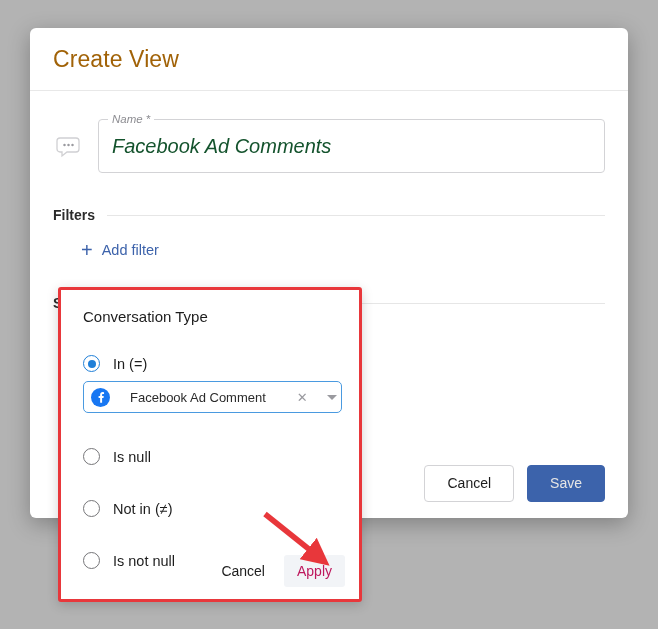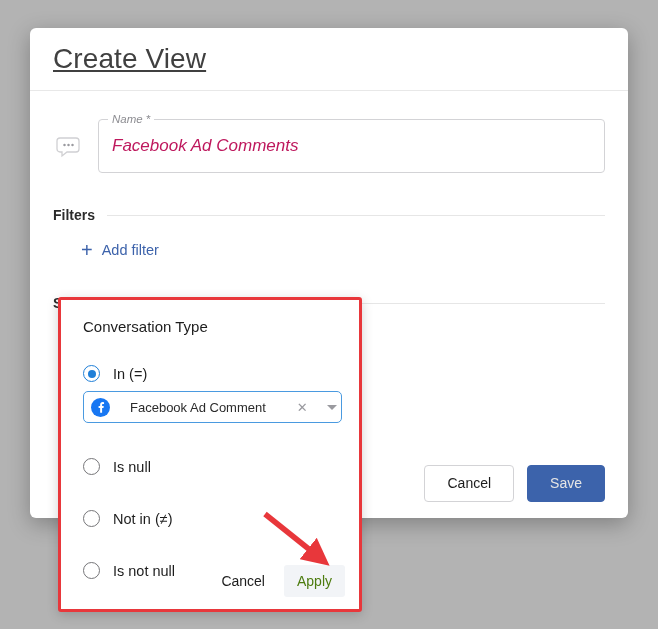--- a/index.html
+++ b/index.html
@@ -30,24 +30,23 @@
   }
   .modal-header {
     height: 63px;
     border-bottom: 1px solid #e8e8e8;
     display: flex;
     align-items: center;
     padding-left: 23px;
     box-sizing: border-box;
   }
   .modal-title {
-    font-size: 28px;
-    color: #404040;
+    font-size: 23px;
+    color: #a16207;
     letter-spacing: 0.1px;
-    text-decoration: underline;
   }
 
   .modal-body {
     position: relative;
     padding: 0 23px;
   }
 
   
   .name-row {
     display: flex;
@@ -79,22 +78,22 @@
     top: -7px;
     left: 9px;
     background: #ffffff;
     padding: 0 4px;
     font-size: 11.5px;
     color: #8d8d92;
     line-height: 13px;
   }
   .field-value {
     padding: 0 13px;
-    font-size: 17px;
-    color: #be185d;
+    font-size: 20px;
+    color: #14532d;
   }
 
   
   .section-head {
     display: flex;
     align-items: center;
     margin-top: 34px;
   }
   .section-head .label {
     font-size: 14px;
@@ -190,21 +189,20 @@
     left: 58px;
     top: 287px;
     width: 304px;
     height: 315px;
     background: #ffffff;
     border: 3px solid #e8373b;
     border-radius: 3px;
     box-sizing: border-box;
     box-shadow: 0 3px 12px rgba(0,0,0,0.18);
     z-index: 20;
-    margin-top: 10px;
   }
   .popup-title {
     font-size: 15px;
     color: #1d1d1d;
     margin: 18px 0 0 22px;
   }
   .opt-row {
     display: flex;
     align-items: flex-end;
     margin-left: 22px;
@@ -304,21 +302,21 @@
   .txt-btn {
     font-family: "Liberation Sans", sans-serif;
     font-size: 14px;
     background: transparent;
     border: none;
     padding: 8px 13px;
     border-radius: 3px;
     cursor: pointer;
   }
   .txt-btn.cancel { color: #1d1d1d; }
-  .txt-btn.apply { color: #4d7c0f; background: #f2f4f7; }
+  .txt-btn.apply { color: #be185d; background: #f2f4f7; }
 
   
   .arrow-annotation {
     position: absolute;
     left: 255px;
     top: 508px;
     width: 80px;
     height: 62px;
     z-index: 40;
     pointer-events: none;

